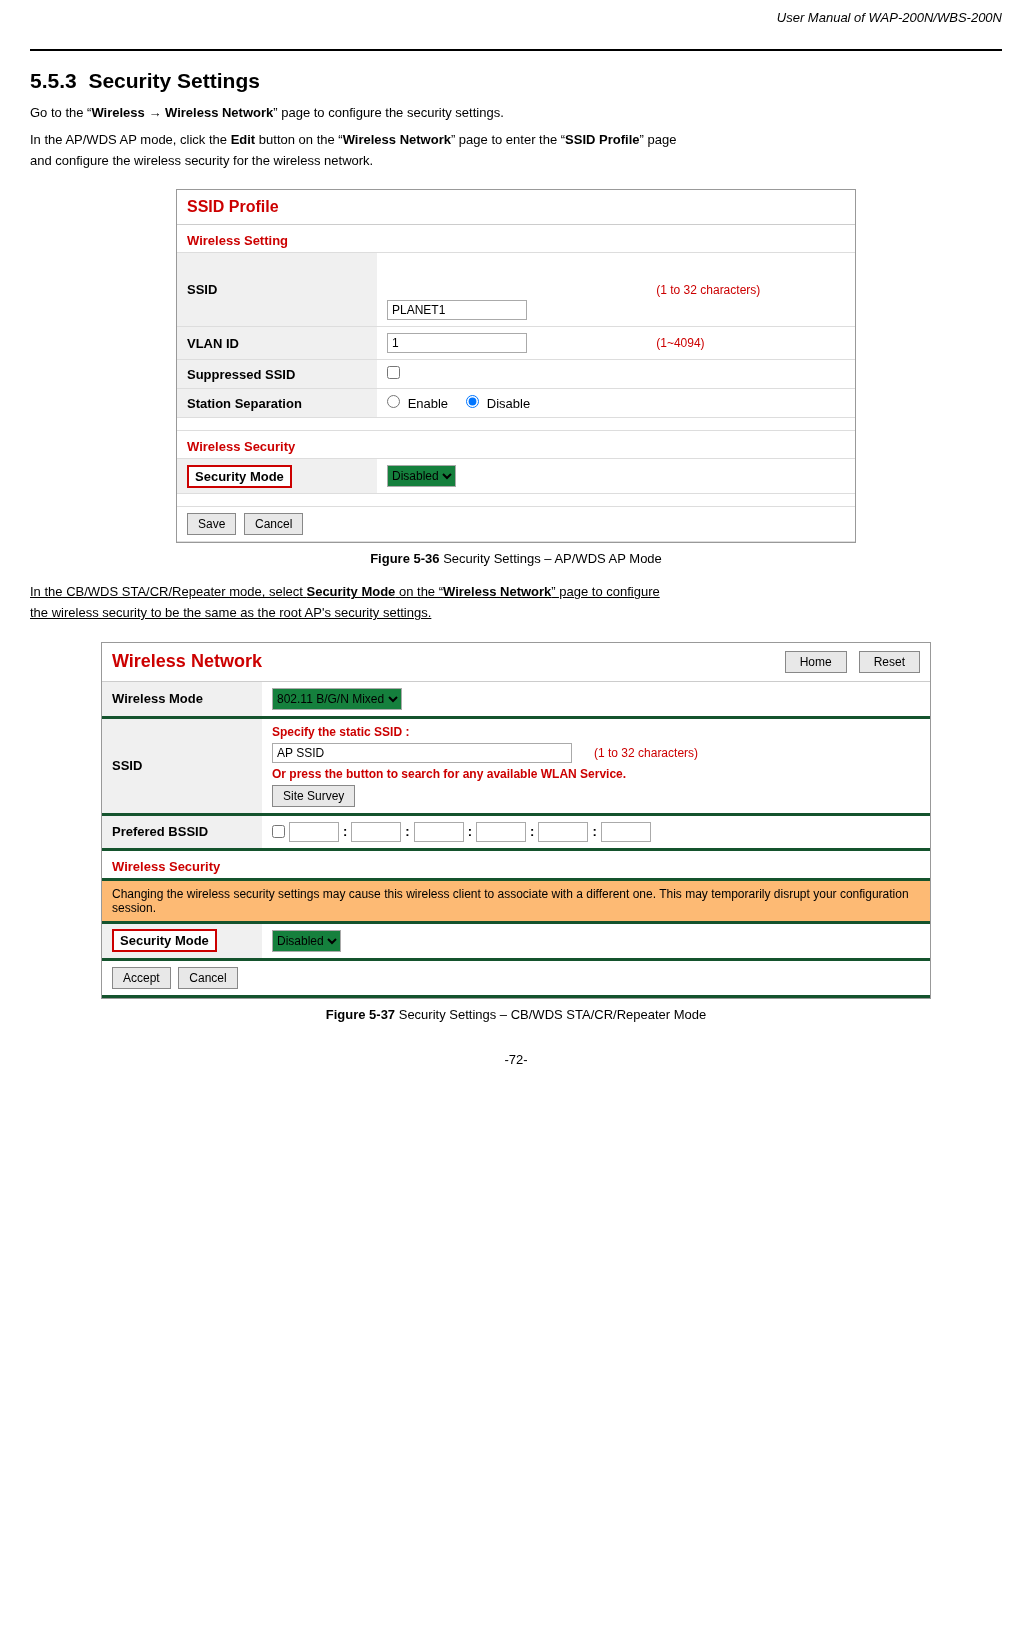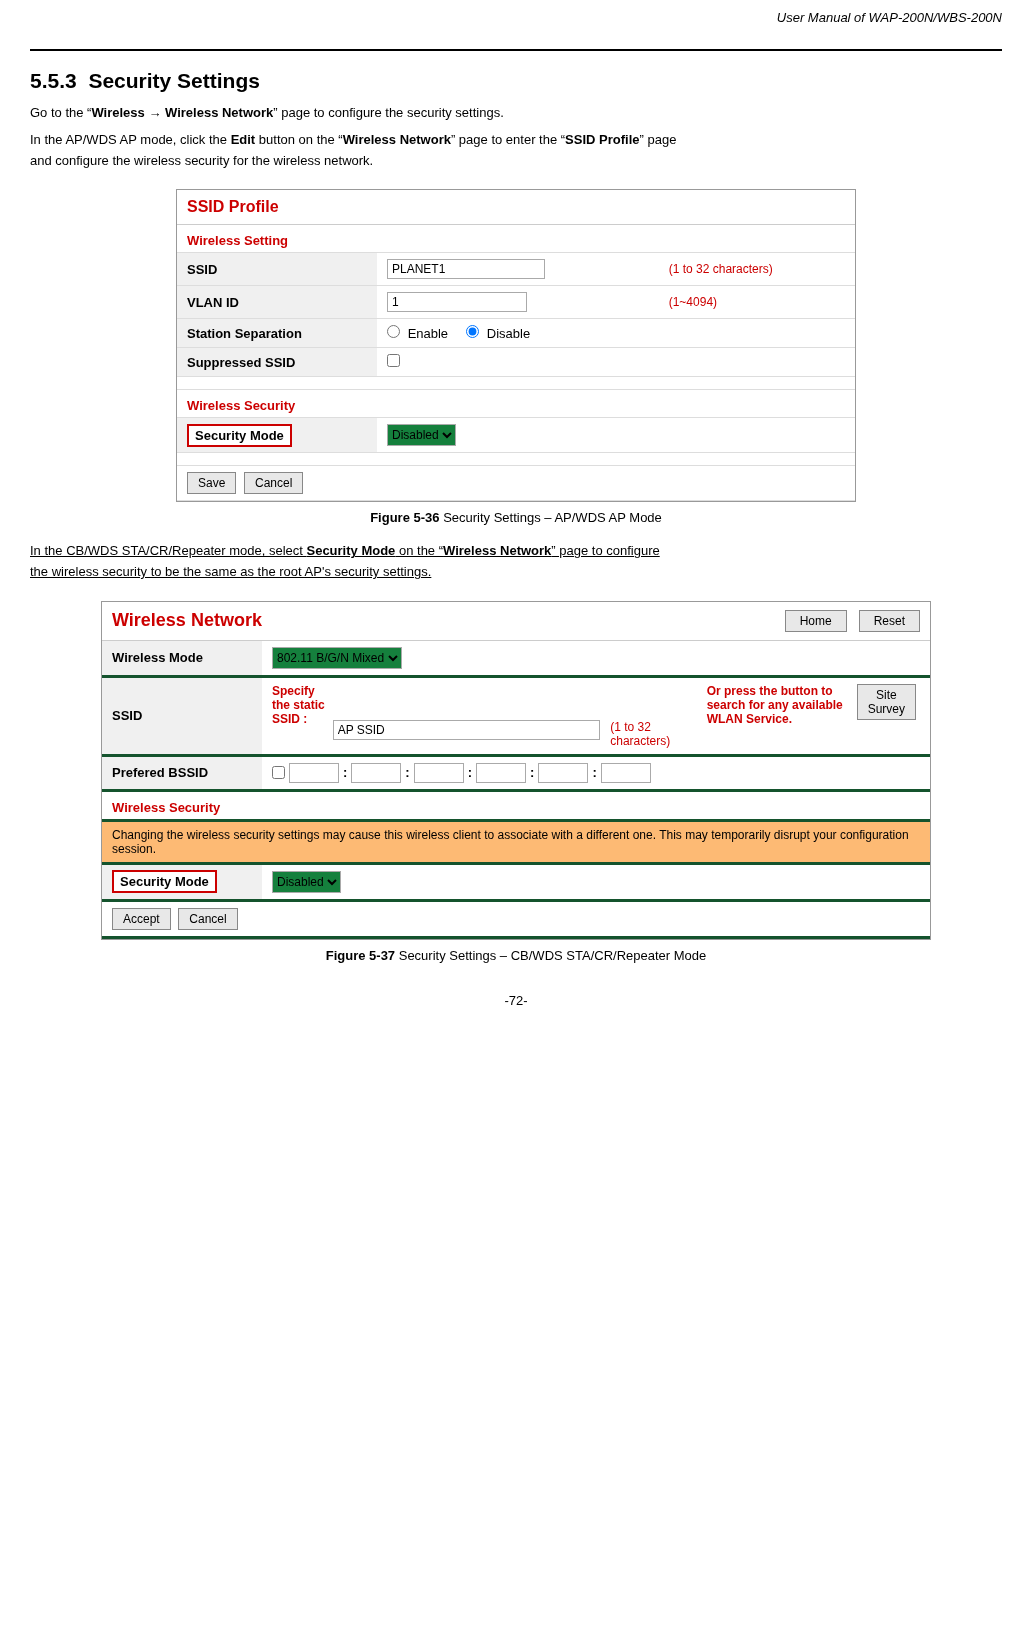--- a/index.html
+++ b/index.html
@@ -172,32 +172,32 @@
       padding: 8px 10px 4px 10px;
     }
     .warning-row td {
       background: #fdba74;
       font-size: 12px;
       color: #000;
       padding: 6px 10px;
     }
     .ssid-inner {
       display: flex;
+      flex-direction: column;
       gap: 4px;
     }
     .ssid-specify {
       font-size: 12px;
       font-weight: bold;
       color: #cc0000;
     }
     .ssid-row {
       display: flex;
-      align-items: flex-start;
-      gap: 4px;
-      margin-top: 36px;
+      align-items: center;
+      gap: 16px;
     }
     .ssid-or {
       font-size: 12px;
       font-weight: bold;
       color: #cc0000;
     }
     .bssid-row {
       display: flex;
       align-items: center;
       gap: 4px;
@@ -238,45 +238,45 @@
   <div class="ssid-profile-box">
     <div class="ssid-profile-title">SSID Profile</div>
     <table class="profile-table">
       <tbody>
           <tr class="section-header">
         <td colspan="3">Wireless Setting</td>
       </tr>
       <tr>
         <td class="label-cell">SSID</td>
         <td class="value-cell">
-          <input type="text" style="width: 158px;" value="PLANET1">
+          <input type="text" style="width: 140px; margin-top: 41px;" value="PLANET1">
         </td>
         <td class="value-cell hint-text">(1 to 32 characters)</td>
       </tr>
       <tr>
         <td class="label-cell">VLAN ID</td>
         <td class="value-cell">
           <input type="text" style="width: 140px;" value="1">
         </td>
         <td class="value-cell hint-text">(1~4094)</td>
+      </tr>
+      <tr>
+        <td class="label-cell">Suppressed SSID</td>
+        <td class="value-cell" colspan="2">
+          <input type="checkbox" style="">
+        </td>
       </tr>
       <tr>
         <td class="label-cell">Station Separation</td>
         <td class="value-cell" colspan="2">
           <input type="radio" name="station" style="">
           <span>Enable</span>
           &nbsp;&nbsp;&nbsp;
           <input type="radio" name="station" checked="" style="">
           <span>Disable</span>
-        </td>
-      </tr>
-      <tr>
-        <td class="label-cell">Suppressed SSID</td>
-        <td class="value-cell" colspan="2">
-          <input type="checkbox" style="">
         </td>
       </tr>
       <tr style="height:8px;">
             <td colspan="3"></td>
           </tr>
       <tr class="section-header">
         <td colspan="3">Wireless Security</td>
       </tr>
       <tr>
         <td class="label-cell">

